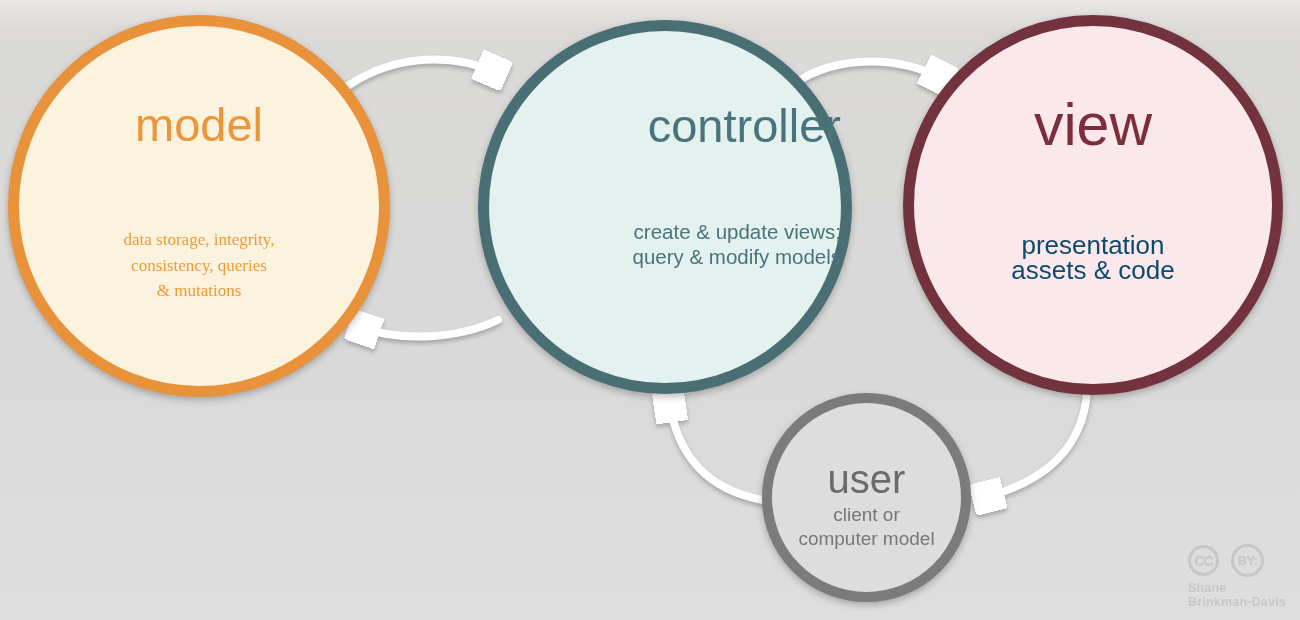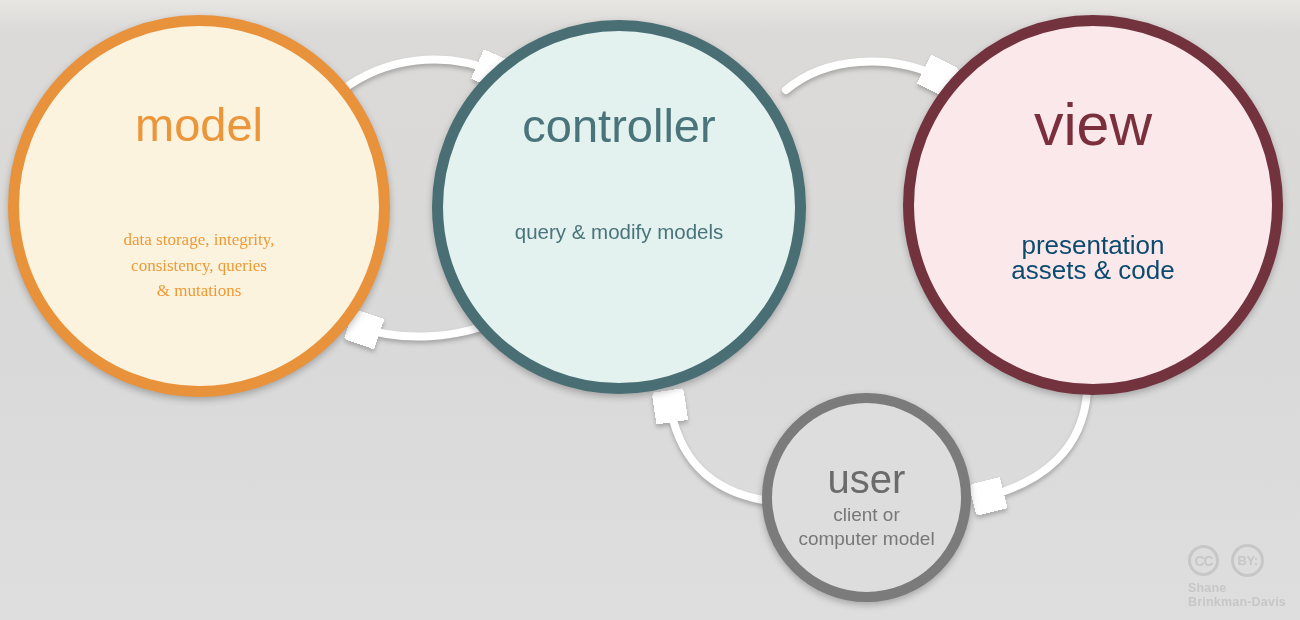--- a/index.html
+++ b/index.html
@@ -31,22 +31,22 @@
   .node .desc span{display:block;}
 
   .node-model{
     left:8px;top:15px;width:382px;height:382px;
     background:#fcf3df;border:11px solid #e8923c;
   }
   .node-model .title{top:74px;font-size:47px;line-height:50px;color:#eb963a;}
   .node-model .desc{top:201px;font-size:17px;line-height:25.5px;color:#ed9a35;font-family:Liberation Serif, serif;}
 
   .node-controller{
-    left:432px;top:20px;width:374px;height:374px;
-    background:#e3f1ef;border:11px solid #496f75;
+    left:478px;top:20px;width:374px;height:374px;
+    background:#e3f1ef;border:11px solid #496f75;text-align:right;
   }
   .node-controller .title{top:70px;font-size:47px;line-height:50px;color:#4a747b;}
   .node-controller .desc{top:188px;font-size:20.5px;line-height:25px;color:#4a747b;}
 
   .node-view{
     left:903px;top:15px;width:380px;height:380px;
     background:#fae8ea;border:11px solid #72333f;
   }
   .node-view .title{top:74px;font-size:59px;line-height:50px;color:#7b2f3d;}
   .node-view .desc{top:207px;font-size:26px;line-height:25px;color:#0c4a6e;}
@@ -99,20 +99,21 @@
     <div class="desc">
       <span>data storage, integrity,</span>
       <span>consistency, queries</span>
       <span>&amp; mutations</span>
     </div>
   </div>
 
   <div class="node node-controller">
     <span class="title">controller</span>
     <div class="desc">
+      <span>create &amp; update views;</span>
       <span>query &amp; modify models</span>
     </div>
   </div>
 
   <div class="node node-view">
     <span class="title">view</span>
     <div class="desc">
       <span>presentation</span>
       <span>assets &amp; code</span>
     </div>

